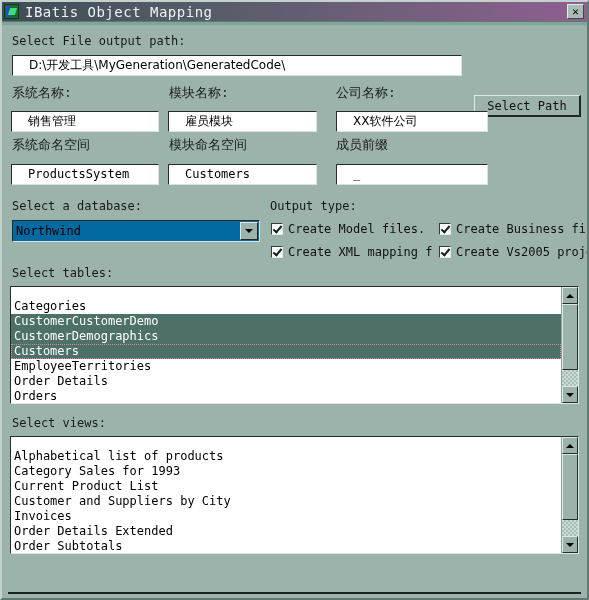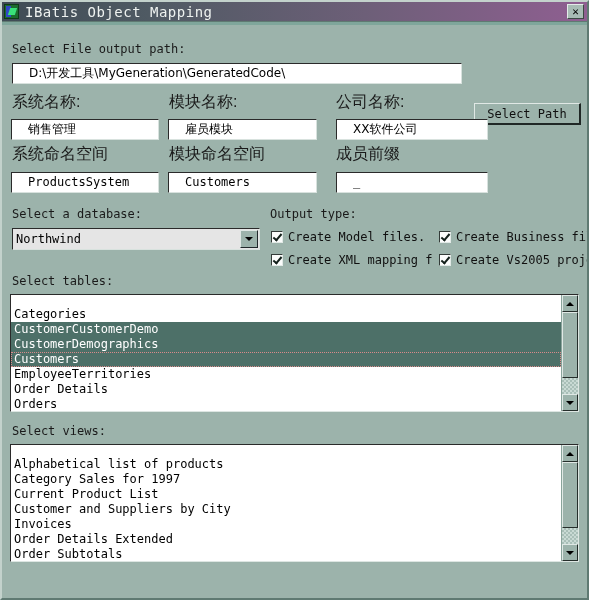--- a/index.html
+++ b/index.html
@@ -88,35 +88,35 @@
     position: absolute;
     left: 0; top: 19px;
     width: 585px; height: 3px;
     background: #7fa69b;
     border-top: 1px solid #5f7a72;
   }
 
   
   #client {
     position: absolute;
-    left: 0; top: 31px;
+    left: 0; top: 23px;
     width: 585px; height: 536px;
     background: #9cb3ab;
   }
 
   .lbl {
     position: absolute;
     font-size: 12px;
     color: #1a1a1a;
     white-space: nowrap;
     line-height: 14px;
   }
   .lbl-cn {
-    font-family: Liberation Sans, sans-serif;
-    font-size: 16px;
+    font-family: Liberation Mono, monospace;
+    font-size: 13px;
   }
 
   .tbox {
     position: absolute;
     background: #ffffff;
     box-sizing: border-box;
     border-left: 1px solid #2a2a2a;
     border-top: 1px solid #2a2a2a;
     border-right: 1px solid #d8e2de;
     border-bottom: 1px solid #d8e2de;
@@ -146,21 +146,21 @@
     align-items: center;
     justify-content: center;
     margin-top: 40px;
   }
 
   
   #db-combo {
     position: absolute;
     left: 10px; top: 195px;
     width: 248px; height: 22px;
-    background: #e5e5e5;
+    background: #0369a1;
     box-sizing: border-box;
     border-left: 1px solid #2a2a2a;
     border-top: 1px solid #2a2a2a;
     border-right: 1px solid #d8e2de;
     border-bottom: 1px solid #d8e2de;
     display: flex;
     align-items: center;
   }
   #db-combo-value {
     font-size: 12px;
@@ -403,21 +403,21 @@
         <div class="sb-btn">
             <div class="tri-down"></div>
           </div>
       </div>
     </div>
 
     <div class="lbl" style="left:10px; top:391px;">Select views:</div>
     <div class="listbox" id="views-listbox" style="left:8px; top:411px; width:569px; height:118px;">
         <div class="list-items" id="views-items">
           <div class="list-item">Alphabetical list of products</div>
-          <div class="list-item">Category Sales for 1997</div>
+          <div class="list-item">Category Sales for 1993</div>
           <div class="list-item">Current Product List</div>
           <div class="list-item">Customer and Suppliers by City</div>
           <div class="list-item">Invoices</div>
           <div class="list-item">Order Details Extended</div>
           <div class="list-item">Order Subtotals</div>
           <div class="list-item">Orders Qry</div>
         </div>
         <div class="vsb">
           <div class="sb-btn">
             <div class="tri-up"></div>

